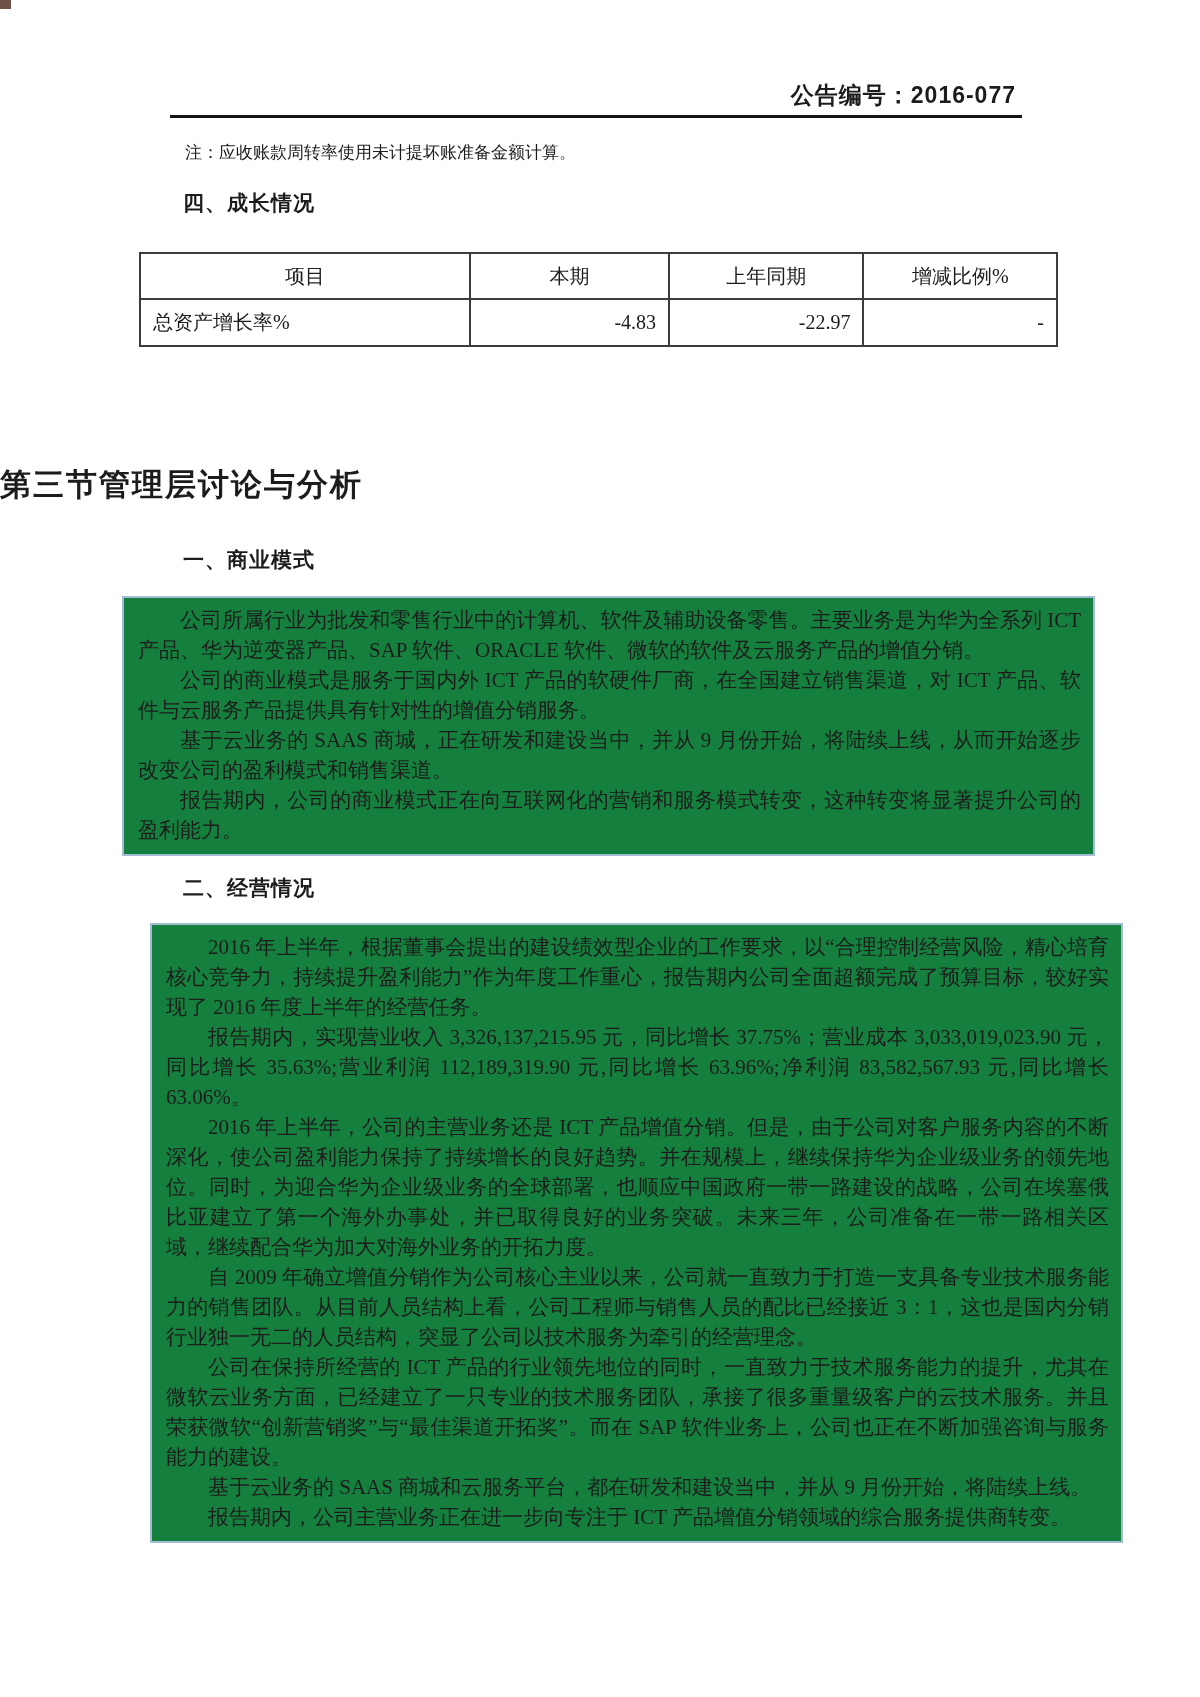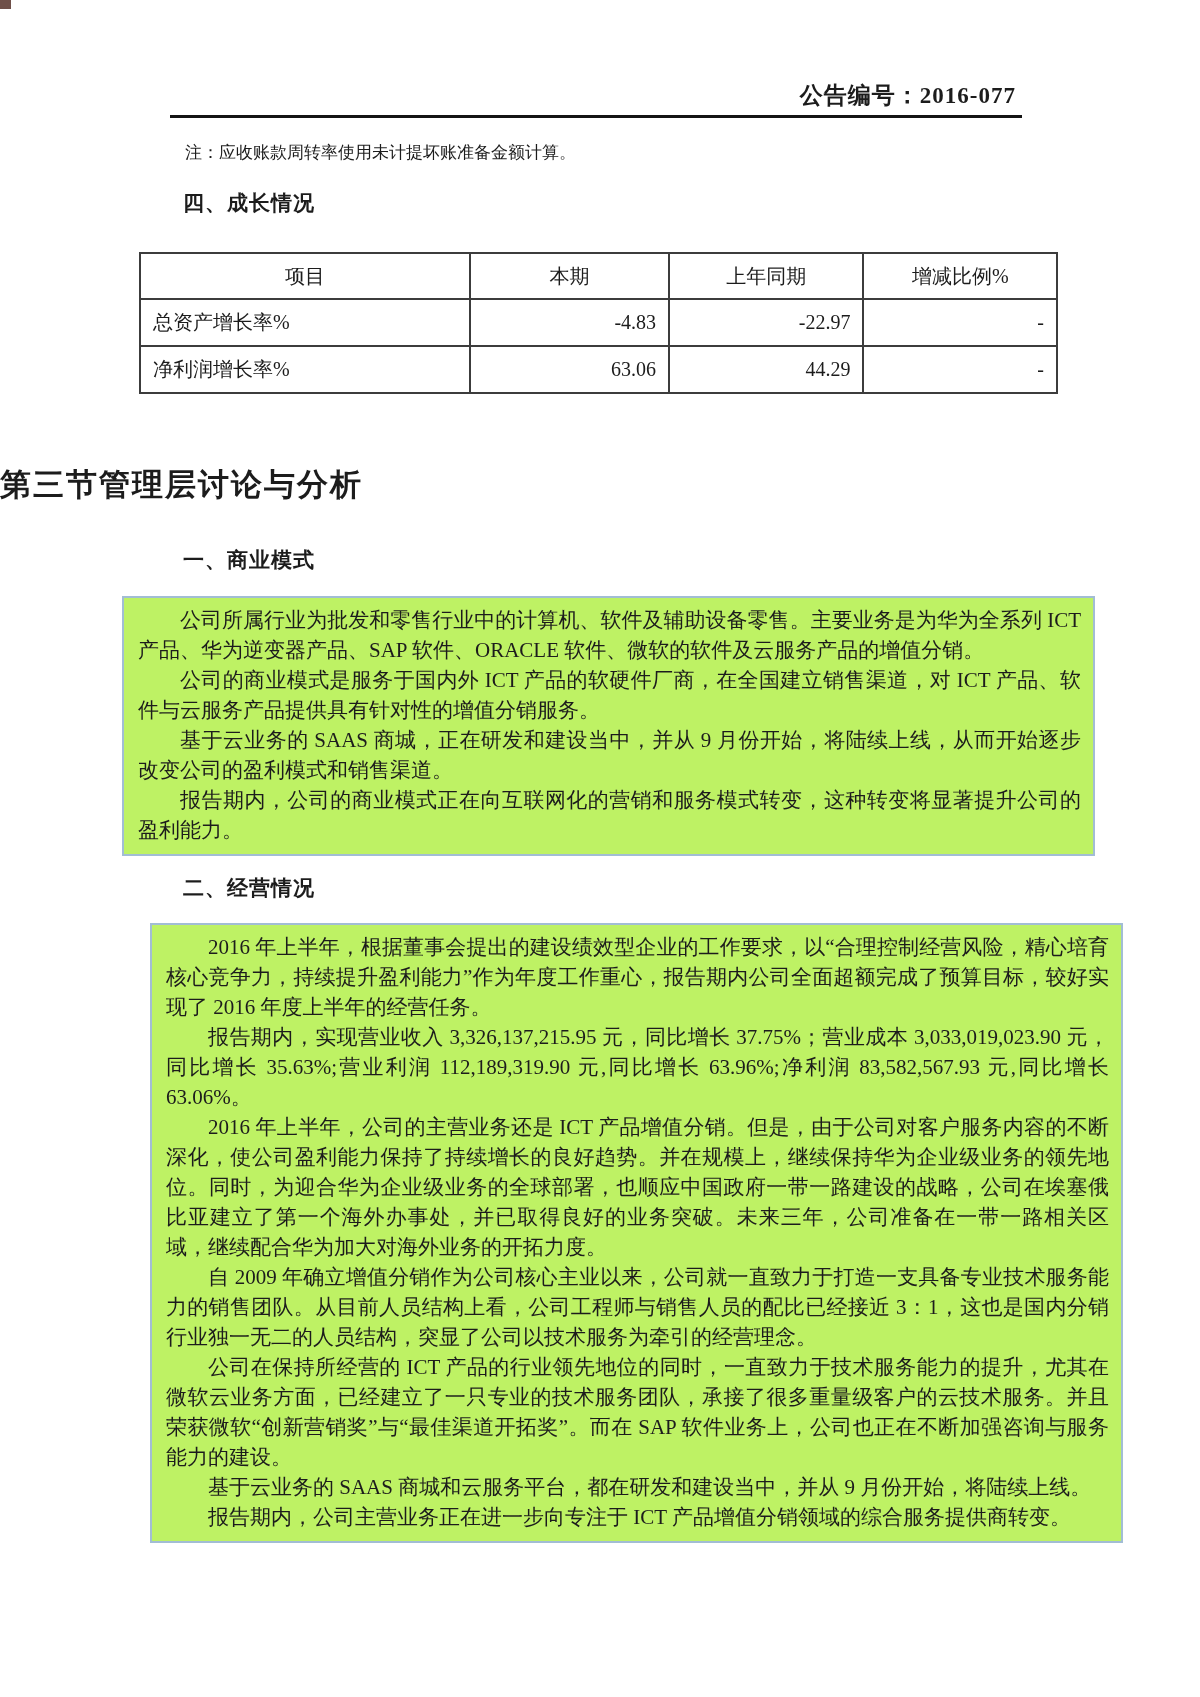--- a/index.html
+++ b/index.html
@@ -11,21 +11,21 @@
     color:#1c1c1c;
     overflow:hidden;
   }
   .corner-mark {
     position:absolute; left:0; top:0; width:11px; height:9px;
     background:#6f5049;
   }
   .doc-number {
     position:absolute; top:80px; right:184px;
     font-size:23px; font-weight:bold; letter-spacing:1px;
-    font-family:Liberation Serif, serif;
+    font-family:Liberation Sans, sans-serif;
     text-align:right;
   }
   .header-rule {
     position:absolute; left:170px; top:115px; width:852px; height:3px;
     background:#141414;
   }
   .note-line {
     position:absolute; left:185px; top:141px; width:900px;
     font-size:17px;
   }
@@ -60,21 +60,21 @@
     position:absolute; left:0; top:464px; width:1200px;
     text-align:left;
     font-size:31px; font-weight:bold;
     font-family:"Liberation Sans","DejaVu Sans",sans-serif;
     letter-spacing:2px;
   }
   .text-block {
     position:absolute; left:122px; width:973px;
     box-sizing:border-box;
     border:2px solid #a2bdd4;
-    background:#bef264;
+    background:#15803d;
     padding:7px 12px 9px 14px;
     font-size:21px; line-height:30px;
     text-align:justify;
   }
   .block-business  { top:596px; }
   .block-operation { top:923px;margin-left:28px; }
   .text-block p { margin:0; text-indent:2em; }
 </style>
 </head>
 <body>
@@ -103,26 +103,20 @@
       <th>增减比例%</th>
     </tr>
   </thead>
   <tbody>
     <tr>
       <td class="cell-item">总资产增长率%</td>
       <td class="cell-num">-4.83</td>
       <td class="cell-num">-22.97</td>
       <td class="cell-num">-</td>
     </tr>
-    <tr>
-      <td class="cell-item">净利润增长率%</td>
-      <td class="cell-num">63.06</td>
-      <td class="cell-num">44.29</td>
-      <td class="cell-num">-</td>
-    </tr>
   </tbody>
 </table>
 
 <div class="chapter-title">第三节管理层讨论与分析</div>
 
 <div class="sec-heading sec1-heading">一、商业模式</div>
 
 <div class="text-block block-business">
   <p>公司所属行业为批发和零售行业中的计算机、软件及辅助设备零售。主要业务是为华为全系列 ICT 产品、华为逆变器产品、SAP 软件、ORACLE 软件、微软的软件及云服务产品的增值分销。</p>
   <p>公司的商业模式是服务于国内外 ICT 产品的软硬件厂商，在全国建立销售渠道，对 ICT 产品、软件与云服务产品提供具有针对性的增值分销服务。</p>

